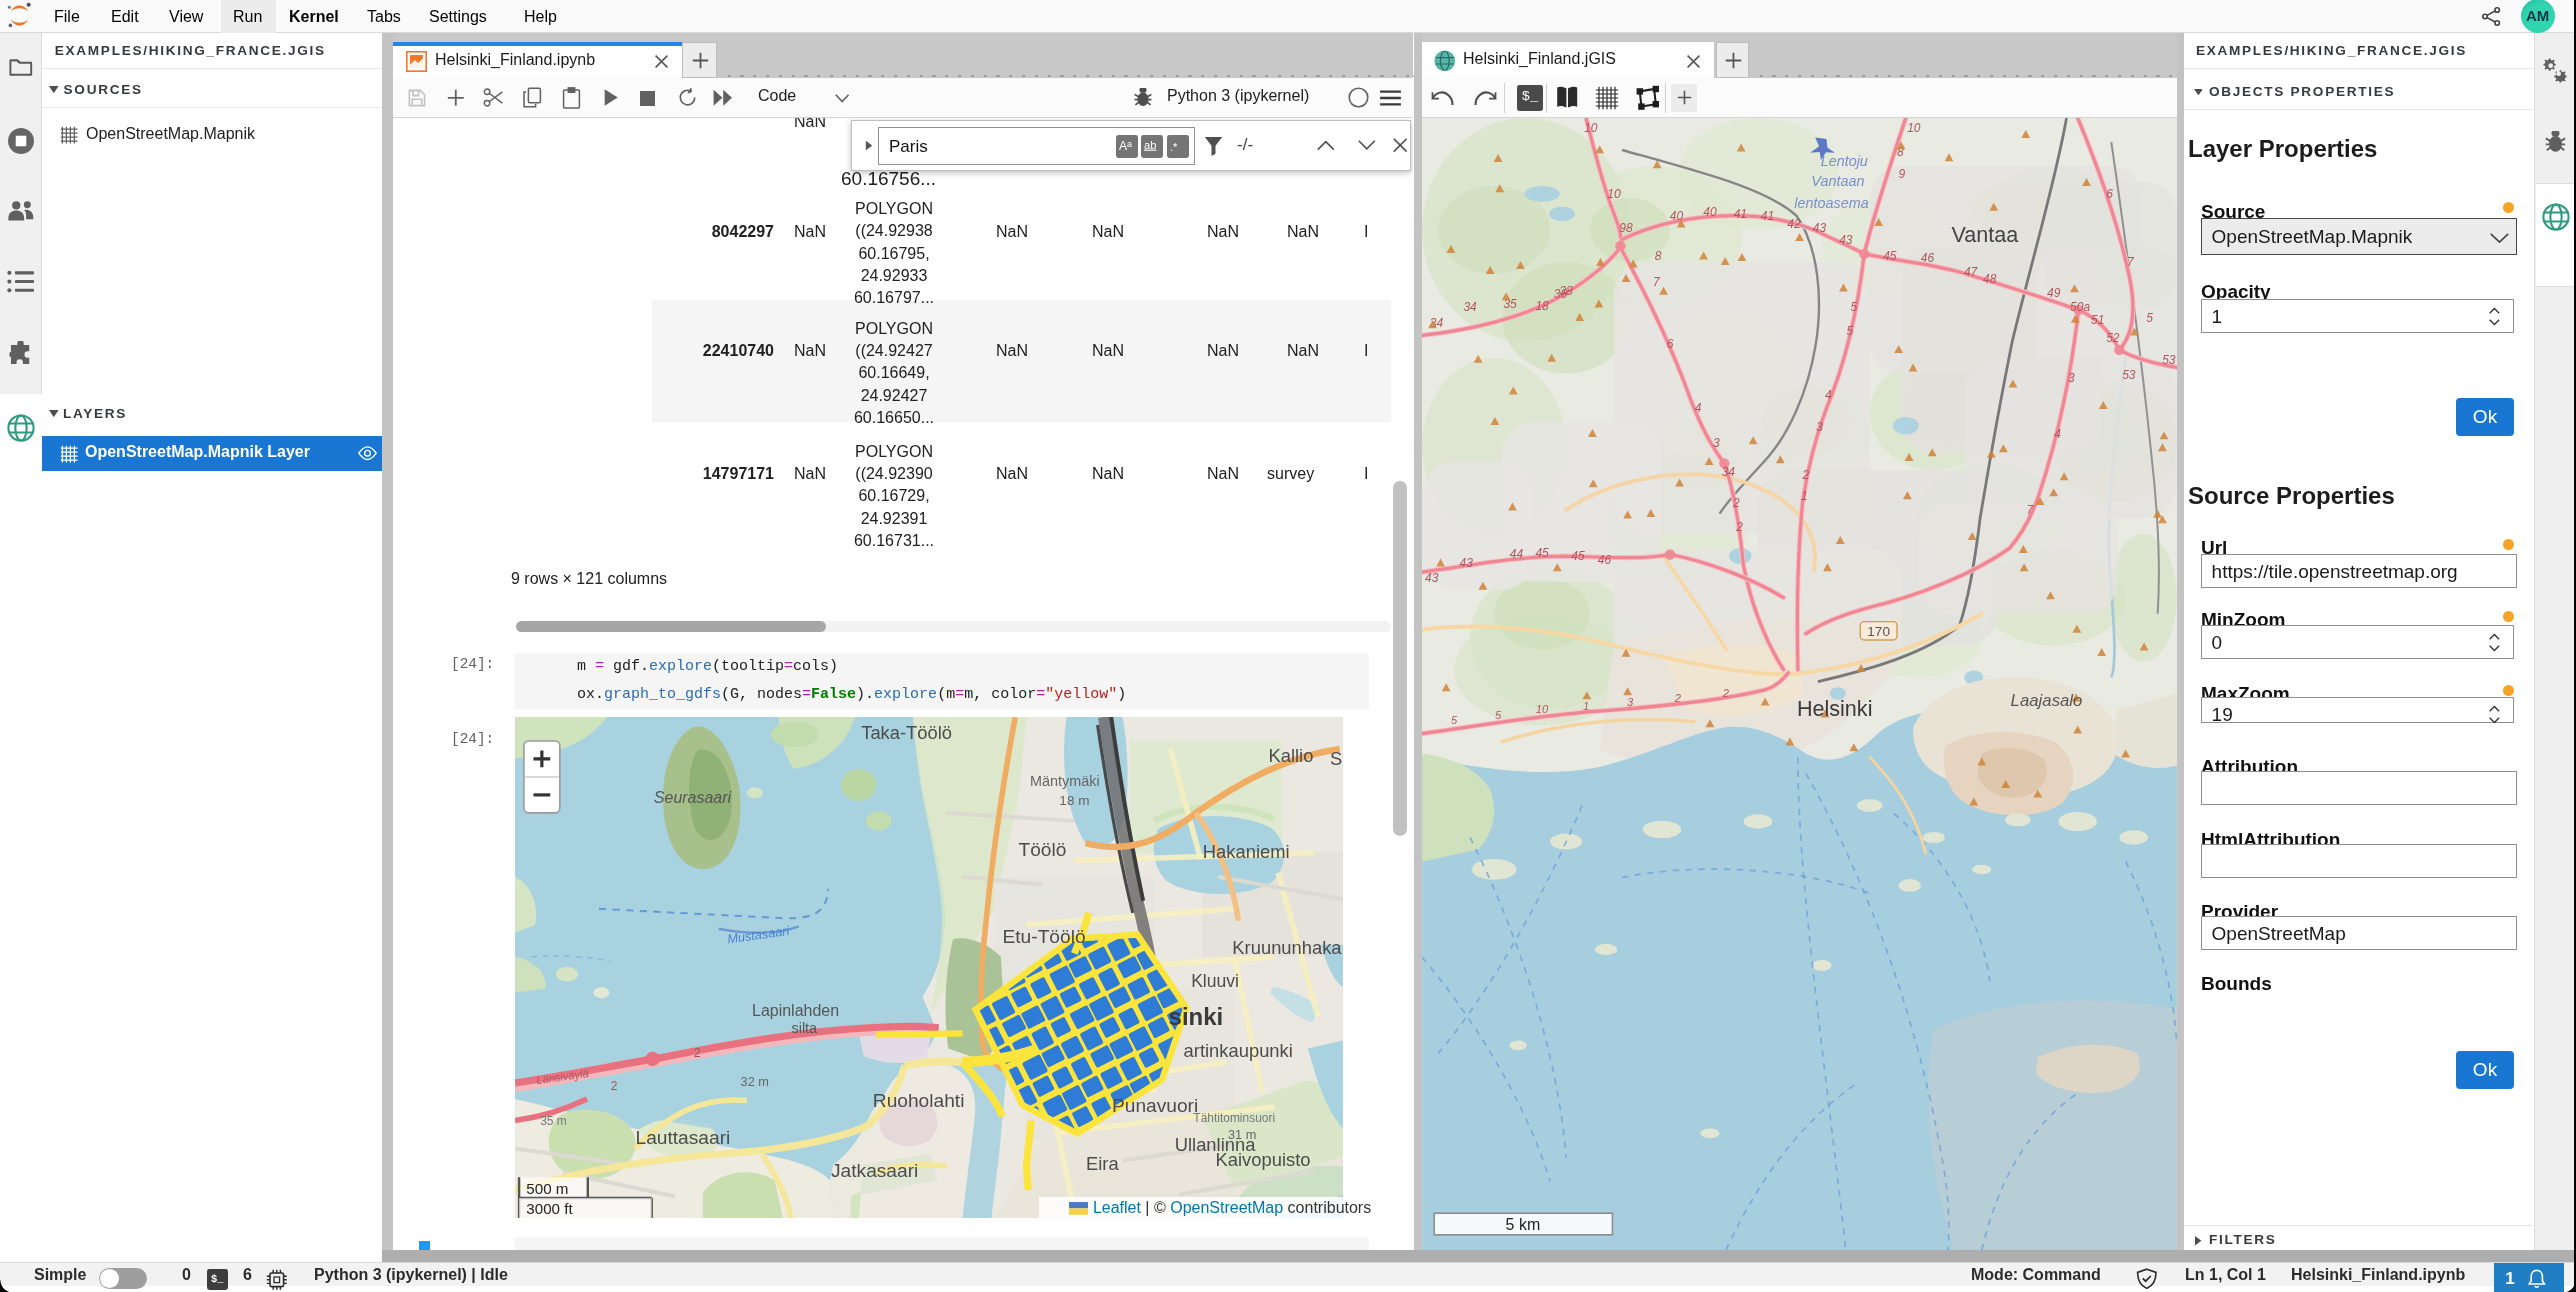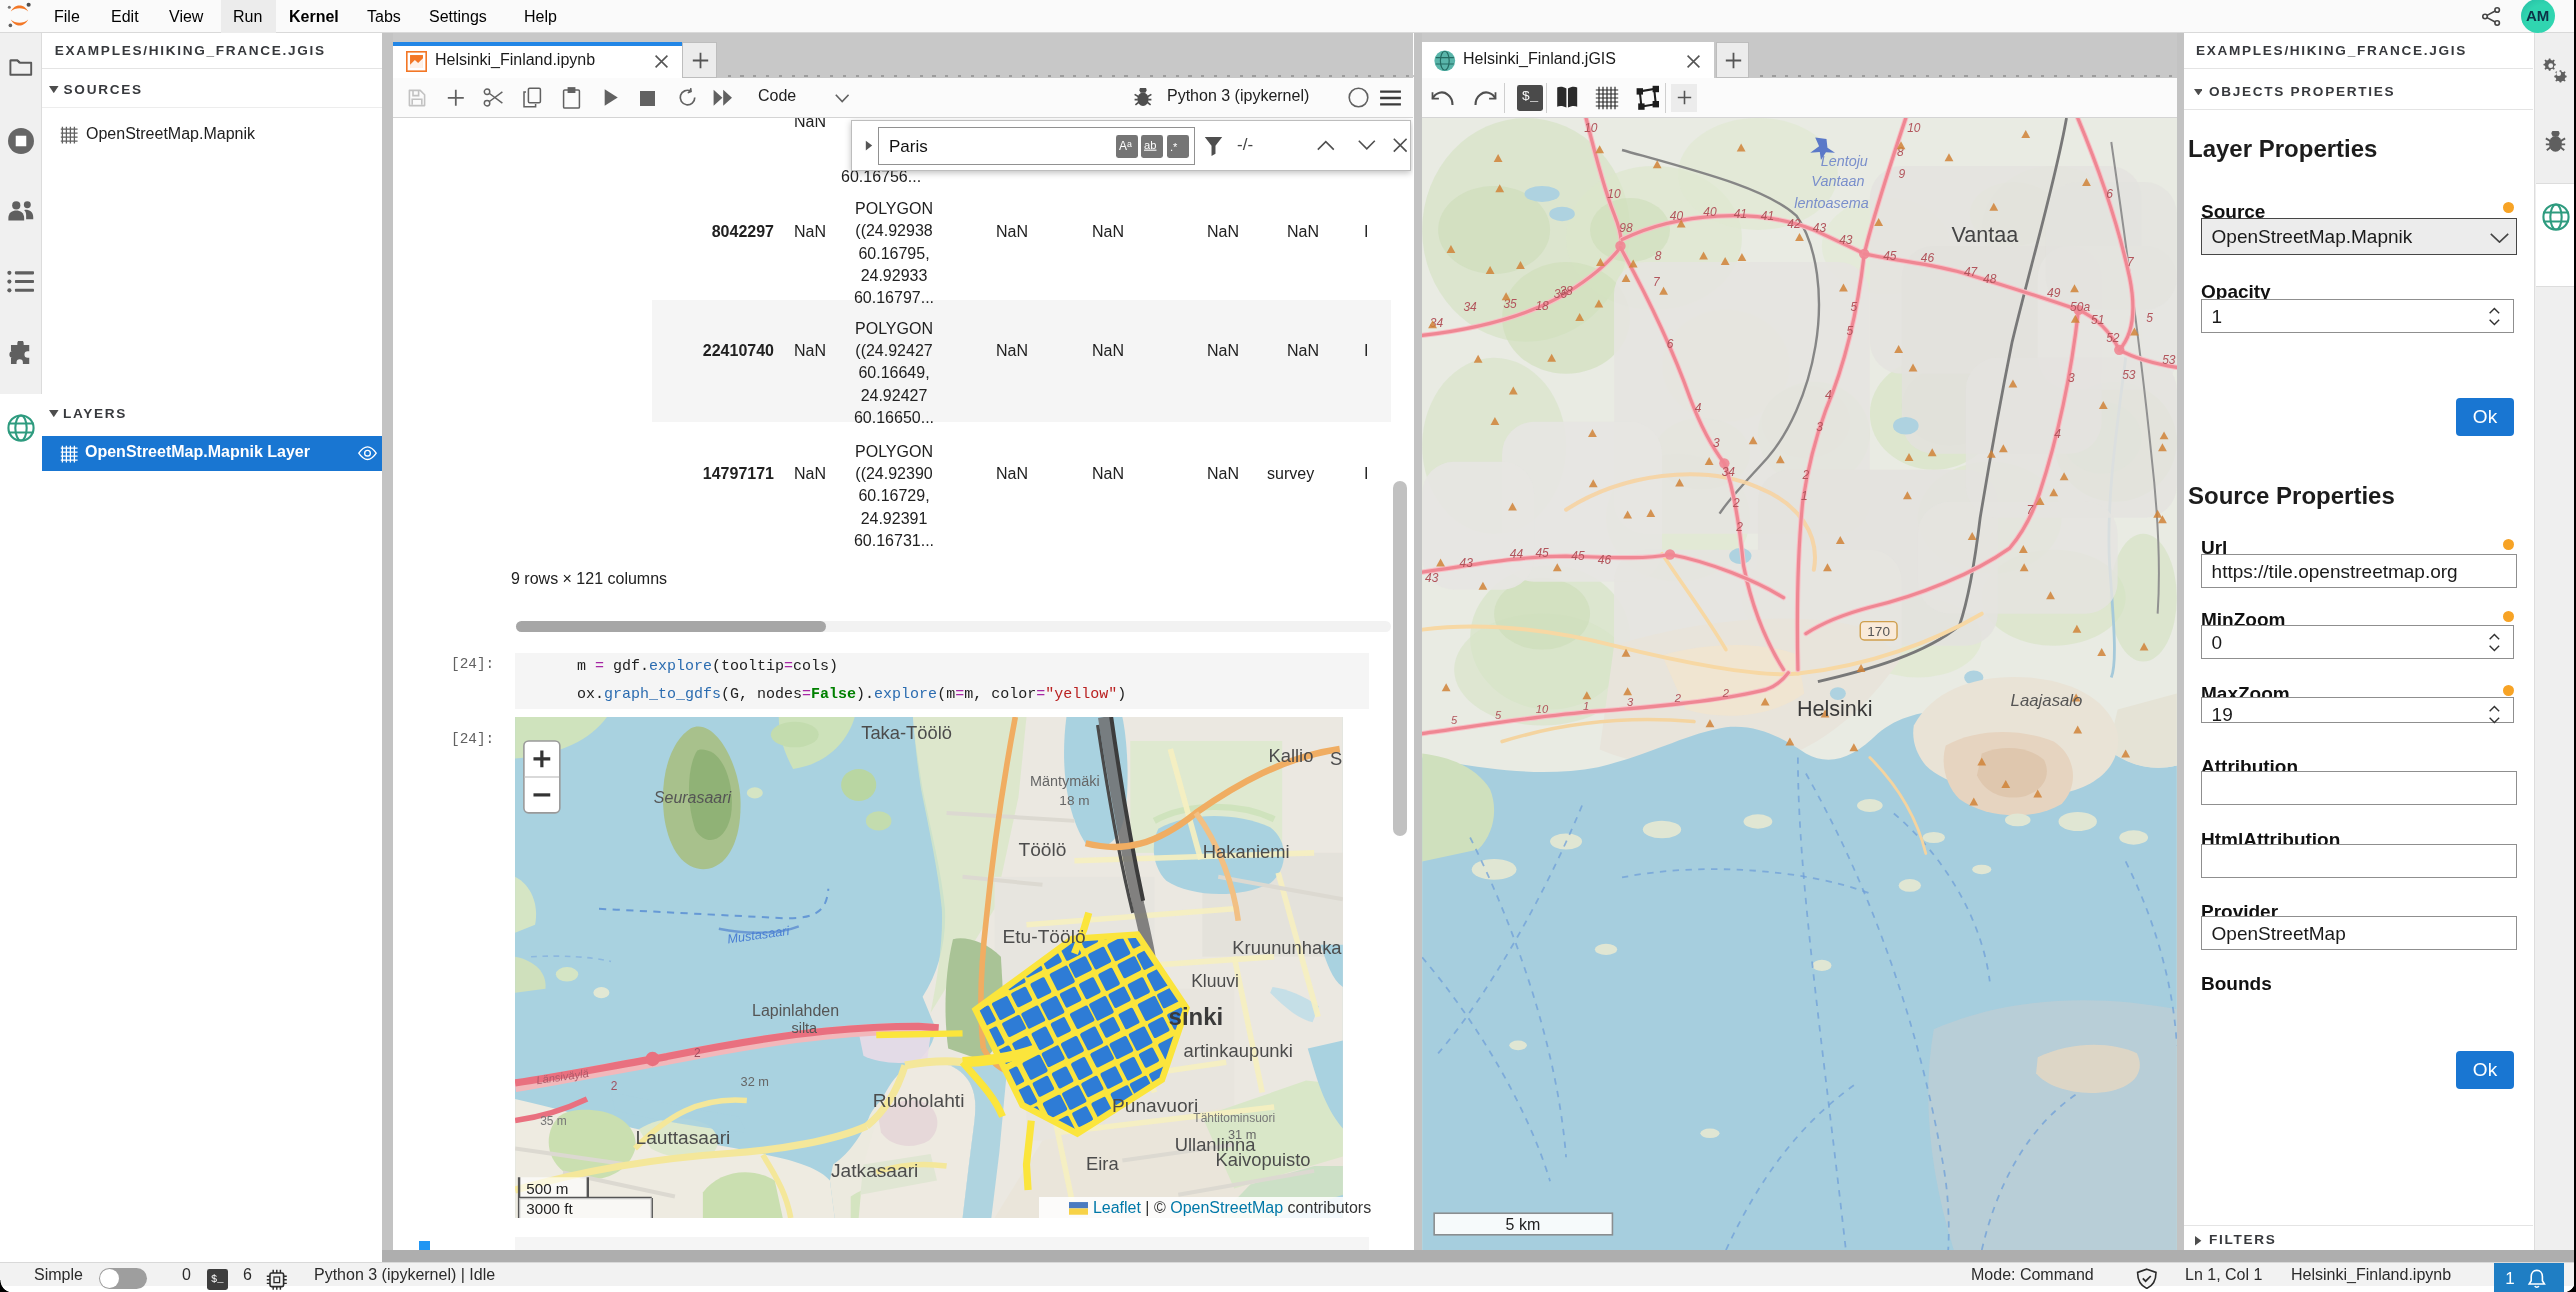--- a/index.html
+++ b/index.html
@@ -21,21 +21,21 @@
 #nbdivider { left:1414px; top:33px; width:8.8px; height:1220px; background:#c3c3c3; }
 
 #gisdock { left:1422px; top:33px; width:755px; height:1217px; background:#fff; }
 #gisdivider { left:2177px; top:33px; width:7.2px; height:1220px; background:#c3c3c3; }
 
 #rightpanel { left:2184px; top:33px; width:349px; height:1217px; background:#fff; }
 #rightbar { left:2534px; top:33px; width:40px; height:1217px; background:#efefef; border-left:0.8px solid #ddd; }
 #blackedge { left:2574px; top:0; width:2.4px; height:1293px; background:#000; }
 
 #botstrip { left:382px; top:1250px; width:2194px; height:12.8px; background:#aeaeae; }
-#statusbar { left:0; top:1262px; width:2576px; height:24px; background:#f2f2f2; border-top:0.8px solid #d9d9d9; }
+#statusbar { left:0; top:1262px; width:2576px; height:24px; background:#f2f2f2; border-top:0.8px solid #d9d9d9;font-weight:bold; }
 .sb { position:absolute; font-size:16px; color:#2b2b2b; top:50%; transform:translateY(-50%); white-space:nowrap; }
 
 .hdrsmall { font-size:13.6px; font-weight:bold; color:#37393d; letter-spacing:1.7px; }
 .nbrow { left:259px; width:739px; }
 .idx { left:0; width:122px; text-align:right; font-weight:bold; font-size:16px; color:#212121; }
 .nan { font-size:16px; color:#212121; }
 .poly { left:186px; width:112px; text-align:center; font-size:16px; line-height:22.4px; color:#212121; }
 .mono18 { font-family:"Liberation Mono",monospace; font-size:14.4px; color:#616161; }
 .code { font-family:"Liberation Mono",monospace; font-size:15px; color:#212121; white-space:pre;padding-left:48px; }
 .op { color:#a626a4; }
@@ -209,21 +209,21 @@
     <span class="abs" style="left:774px;top:54px;font-size:16px;color:#212121;">Python 3 (ipykernel)</span>
     <svg class="abs" style="left:955px;top:54px;" width="21" height="21" viewBox="0 0 26 26" fill="none" stroke="#616161" stroke-width="2">
         <circle cx="13" cy="13" r="11.5"></circle>
       </svg>
     <svg class="abs" style="left:987px;top:57px;" width="21" height="16" viewBox="0 0 26 20" stroke="#3a3a3a" stroke-width="3">
         <path d="M0 2 H26 M0 10 H26 M0 18 H26"></path>
       </svg>
 
     <div class="abs" id="nbcontent" style="left:0;top:85px;width:1020px;height:1132px;background:#fff;overflow:hidden;">
       <div class="abs" style="left:401px;top:-4.8px;font-size:16px;color:#212121;">NaN</div>
-      <div class="abs" style="left:448px;top:50px;width:108px;height:17.6px;overflow:hidden;font-size:16px;color:#212121;">60.16756...</div>
+      <div class="abs" style="left:448px;top:50px;width:108px;height:17.6px;overflow:hidden;font-size:19px;color:#212121;">60.16756...</div>
 
       <div class="abs" style="left:259px;top:182px;width:739px;height:122px;background:#f5f5f5;"></div>
       <div class="abs nbrow" style="top:67px;height:115px;">
         <span class="abs idx" style="top:38px;">8042297</span>
         <span class="abs nan" style="left:142px;top:38px;">NaN</span>
         <div class="abs poly" style="top:12.8px;">POLYGON<br>((24.92938<br>60.16795,<br>24.92933<br>60.16797...</div>
         <span class="abs nan" style="left:344px;top:38px;">NaN</span>
         <span class="abs nan" style="left:440px;top:38px;">NaN</span>
         <span class="abs nan" style="left:555px;top:38px;">NaN</span>
         <span class="abs nan" style="left:635px;top:38px;">NaN</span>

